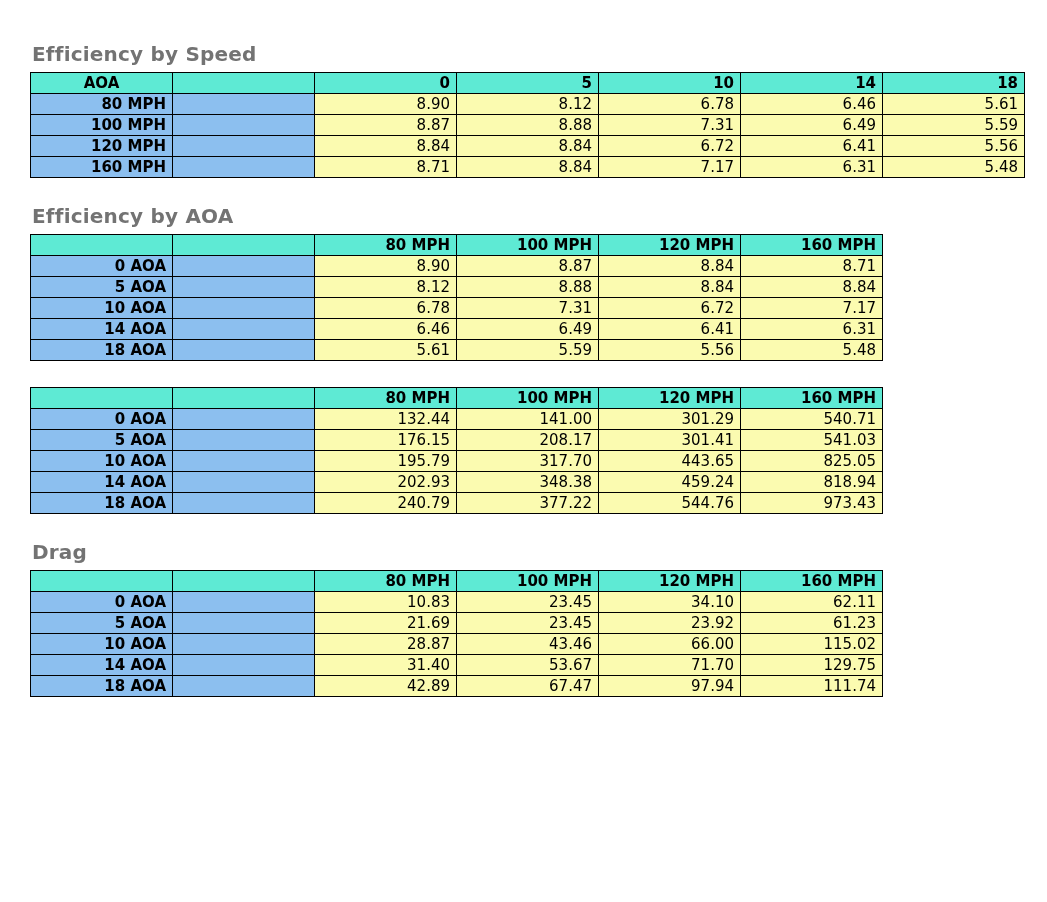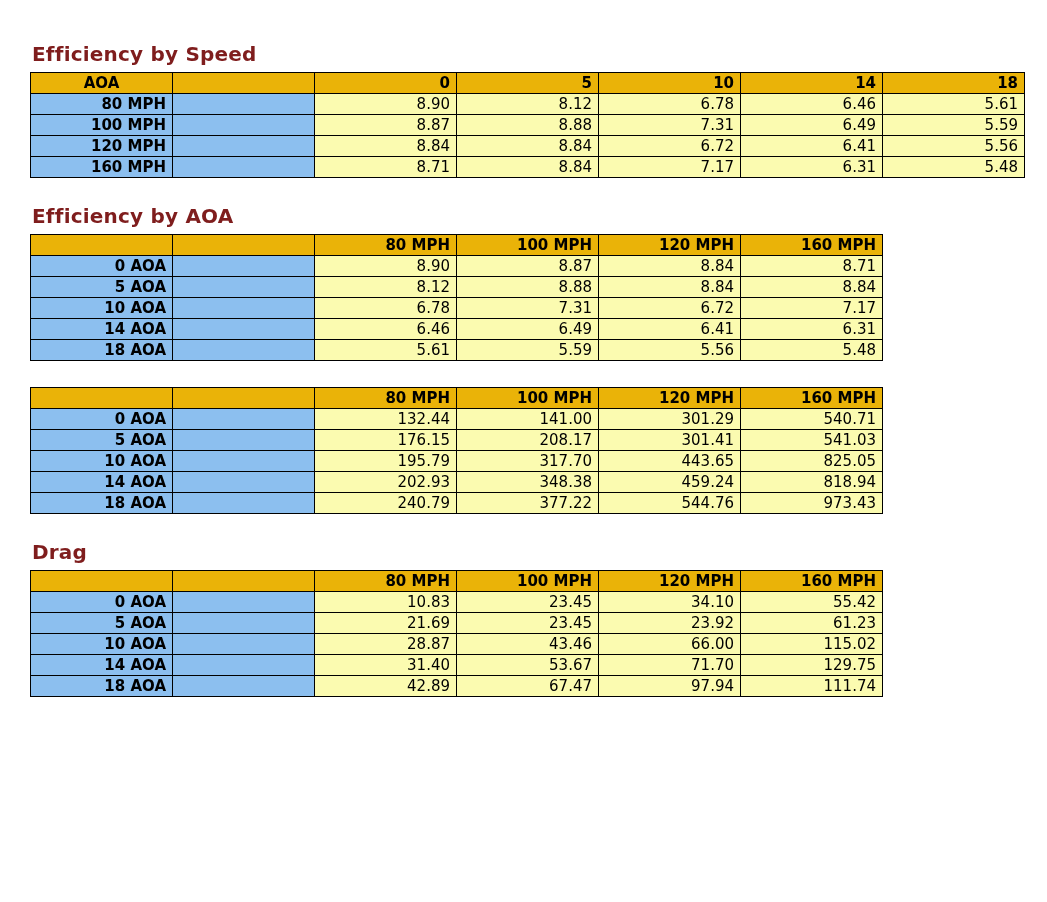--- a/index.html
+++ b/index.html
@@ -17,40 +17,40 @@
   .page {
     padding: 42px 0 0 30px;
     box-sizing: border-box;
   }
   .section {
     margin-bottom: 26px;
   }
   .section-title {
     font-size: 20px;
     font-weight: bold;
-    color: #7f1d1d;
+    color: #737373;
     margin: 0 0 6px 2px;
     letter-spacing: 0.2px;
   }
   table.grid {
     border-collapse: collapse;
     table-layout: fixed;
     border: 1px solid #000000;
   }
   table.grid td, table.grid th {
     border: 1px solid #000000;
     height: 21px;
     font-size: 15px;
     font-family: "DejaVu Sans", sans-serif;
     padding: 0 6px;
     box-sizing: border-box;
     white-space: nowrap;
   }
   .hdr {
-    background: #eab308;
+    background: #5eead4;
     font-weight: bold;
     text-align: right;
   }
   .rowhdr {
     background: #8cbfef;
     font-weight: bold;
     text-align: right;
   }
   .spacer {
     background: #8cbfef;
@@ -286,21 +286,21 @@
               <th class="hdr">160 MPH</th>
             </tr>
           </thead>
           <tbody>
             <tr>
               <td class="rowhdr">0 AOA</td>
               <td class="spacer"></td>
               <td class="val">10.83</td>
               <td class="val">23.45</td>
               <td class="val">34.10</td>
-              <td class="val">55.42</td>
+              <td class="val">62.11</td>
             </tr>
             <tr>
               <td class="rowhdr">5 AOA</td>
               <td class="spacer"></td>
               <td class="val">21.69</td>
               <td class="val">23.45</td>
               <td class="val">23.92</td>
               <td class="val">61.23</td>
             </tr>
             <tr>

